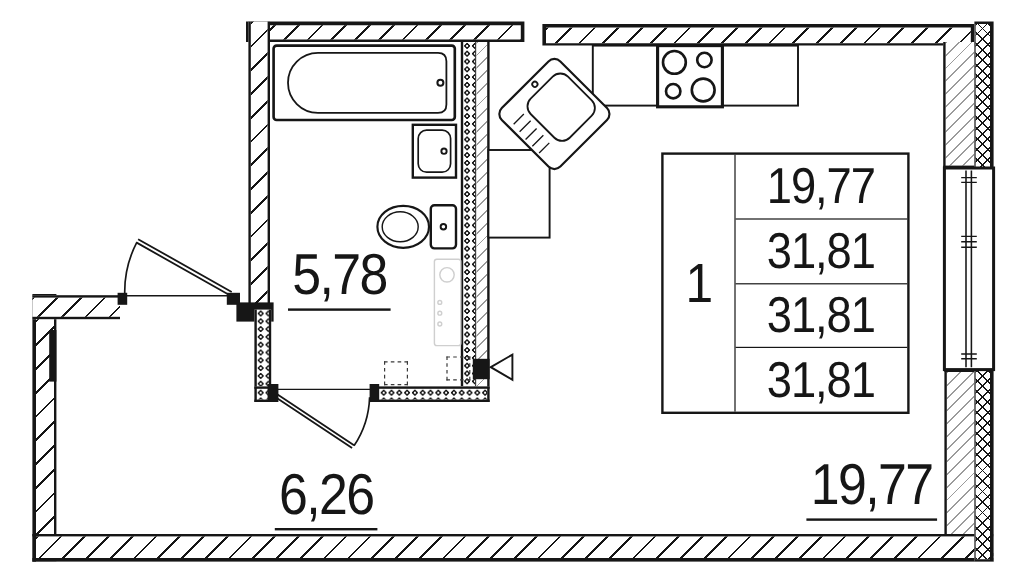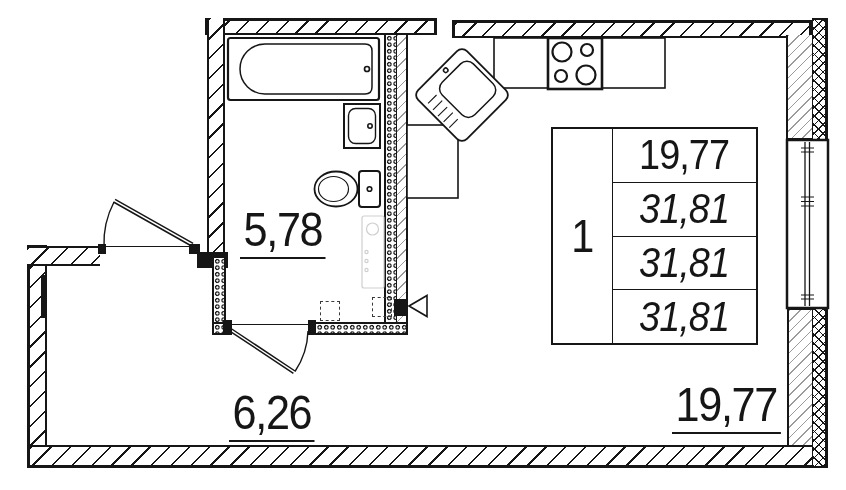--- a/index.html
+++ b/index.html
@@ -19,21 +19,21 @@
   .room-label{position:absolute;font-size:48px;line-height:1;letter-spacing:-1.5px;
       border-bottom:2.6px solid #161616;padding:0 4px 3px 4px;white-space:nowrap;
       transform:scaleX(.9);transform-origin:left top;}
   #area-table{position:absolute;left:551px;top:127px;width:207px;height:218px;
       box-sizing:border-box;border:2.5px solid #161616;display:flex;background:#fff;}
   #area-table .aptcol{width:60px;box-sizing:border-box;border-right:1.6px solid #161616;
       display:flex;align-items:center;justify-content:center;font-size:46px;}
   #area-table .rows{flex:1;display:flex;flex-direction:column;}
   #area-table .row{flex:1;display:flex;align-items:center;justify-content:center;
       font-size:42px;letter-spacing:-1px;}
-  #area-table .row + .row{border-top:1.6px solid #161616;font-style:italic;}
+  #area-table .row + .row{border-top:1.6px solid #161616;}
   .num{transform:scaleX(.9);transform-origin:center;display:inline-block;}
 </style>
 </head>
 <body>
 
 <div id="plan">
 
   <div class="w hatch" style="left:205px;top:18px;width:232px;height:17px;border:2px solid #161616;border-top-width:3.5px;border-left-width:3px;border-right-width:3px;"></div>
   <div class="w hatch" style="left:452px;top:20px;width:360px;height:18px;border:2px solid #161616;border-top-width:3.5px;border-left-width:3px;border-right-width:3px;"></div>
   <div class="w hatch" style="left:27px;top:245px;width:20px;height:223px;border:2px solid #161616;border-left-width:3px;"></div>

